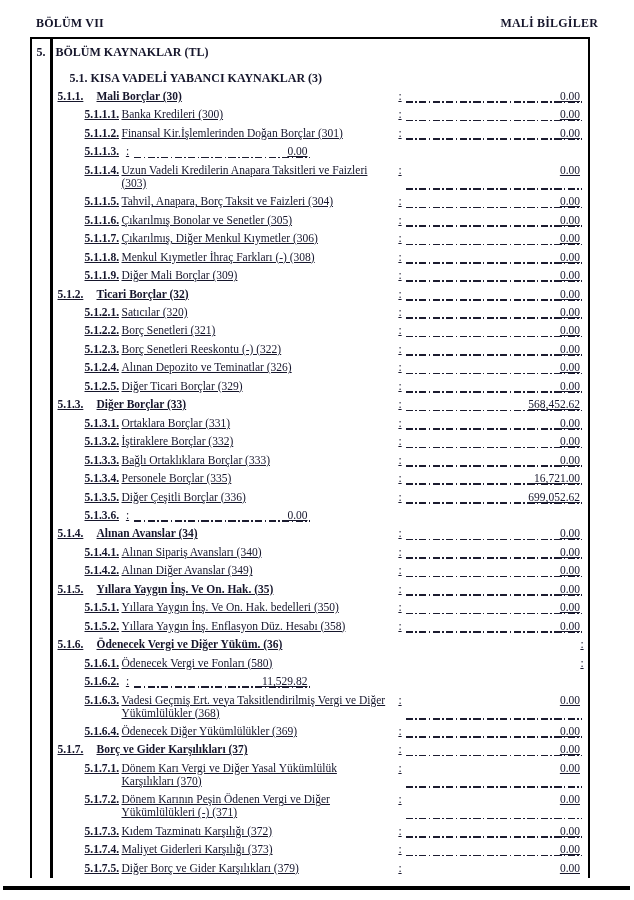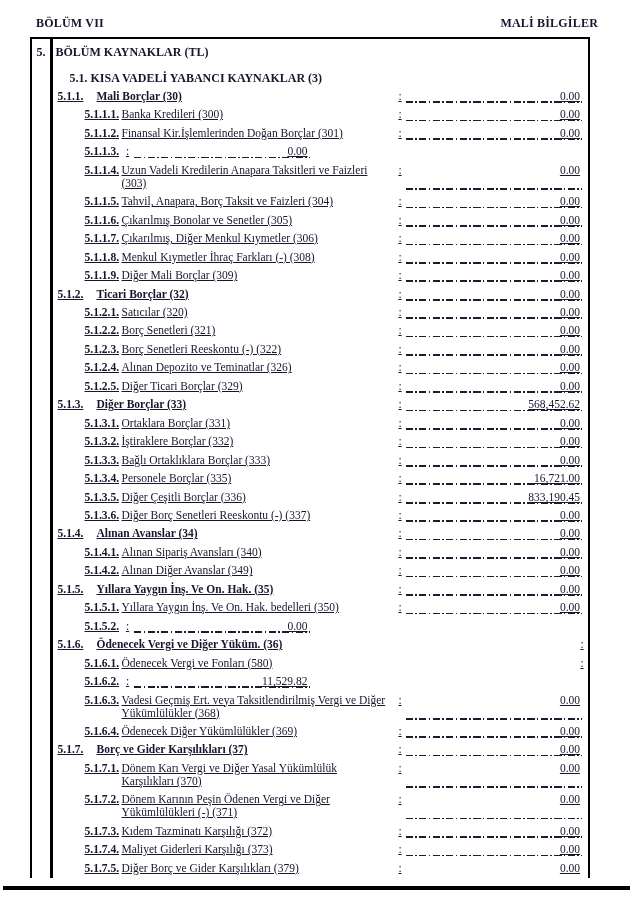--- a/index.html
+++ b/index.html
@@ -238,26 +238,25 @@
     <span class="colon">:</span>
     <span class="field dashed">
       <span class="val">16,721.00</span>
     </span>
   </div>
         <div class="row l4">
     <span class="num">5.1.3.5.</span>
     <span class="label">Diğer Çeşitli Borçlar (336)</span>
     <span class="colon">:</span>
     <span class="field dashed">
-      <span class="val">833,190.45</span>
+      <span class="val">699,052.62</span>
     </span>
   </div>
         <div class="row l4">
     <span class="num">5.1.3.6.</span>
-    <span class="label">Diğer Borç Senetleri Reeskontu (-) (337)</span>
     <span class="colon">:</span>
     <span class="field dashed">
       <span class="val">0.00</span>
     </span>
   </div>
         <div class="row l3">
     <span class="num">5.1.4.</span>
     <span class="label">Alınan Avanslar (34)</span>
     <span class="colon">:</span>
     <span class="field dashed">
@@ -291,20 +290,21 @@
         <div class="row l4">
     <span class="num">5.1.5.1.</span>
     <span class="label">Yıllara Yaygın İnş. Ve On. Hak. bedelleri (350)</span>
     <span class="colon">:</span>
     <span class="field dashed">
       <span class="val">0.00</span>
     </span>
   </div>
         <div class="row l4">
     <span class="num">5.1.5.2.</span>
+    <span class="label">Yıllara Yaygın İnş. Enflasyon Düz. Hesabı (358)</span>
     <span class="colon">:</span>
     <span class="field dashed">
       <span class="val">0.00</span>
     </span>
   </div>
         <div class="row l3">
     <span class="num">5.1.6.</span>
     <span class="label">Ödenecek Vergi ve Diğer Yüküm. (36)</span>
     <span class="colon">:</span>
   </div>

